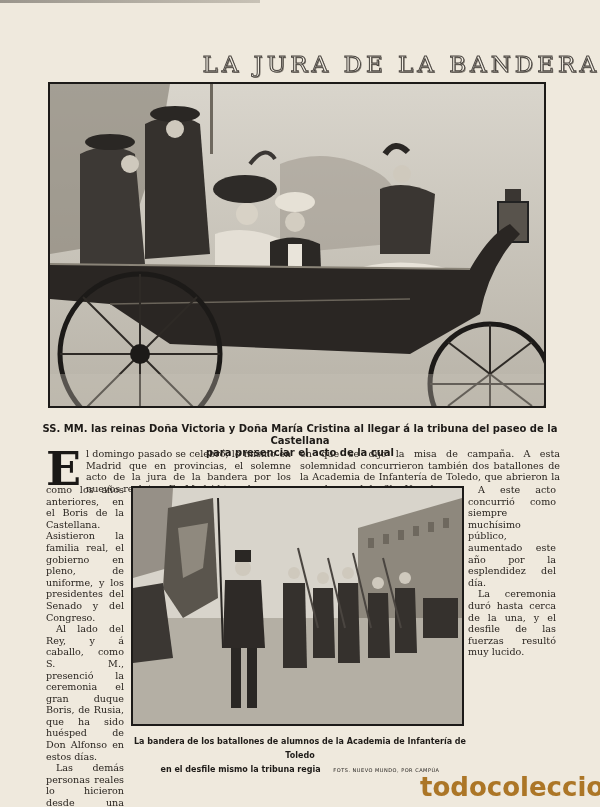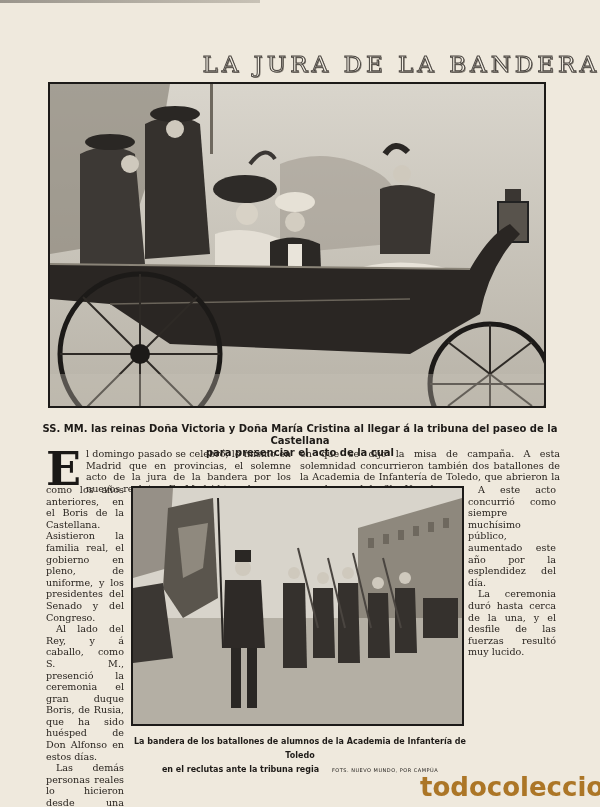--- a/index.html
+++ b/index.html
@@ -196,18 +196,18 @@
         <line x1="195" y1="70" x2="212" y2="140"></line>
       <line x1="220" y1="65" x2="238" y2="140"></line>
         <line x1="250" y1="70" x2="268" y2="140"></line>
     </g>
   </svg>
 </div>
 
 <div class="caption" id="caption2">
   <div>La bandera de los batallones de alumnos de la Academia de Infantería de Toledo</div>
   <div>
-    <span>en el reclutas ante la tribuna regia</span>
+    <span>en el desfile mismo la tribuna regia</span>
     <span class="credit">FOTS. NUEVO MUNDO, POR CAMPÚA</span>
   </div>
 </div>
 
 <div class="watermark">todocoleccion</div>
 
 </body></html>

